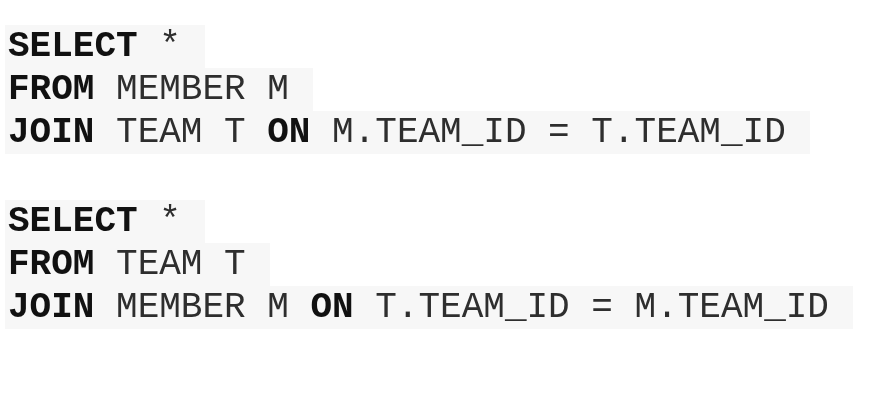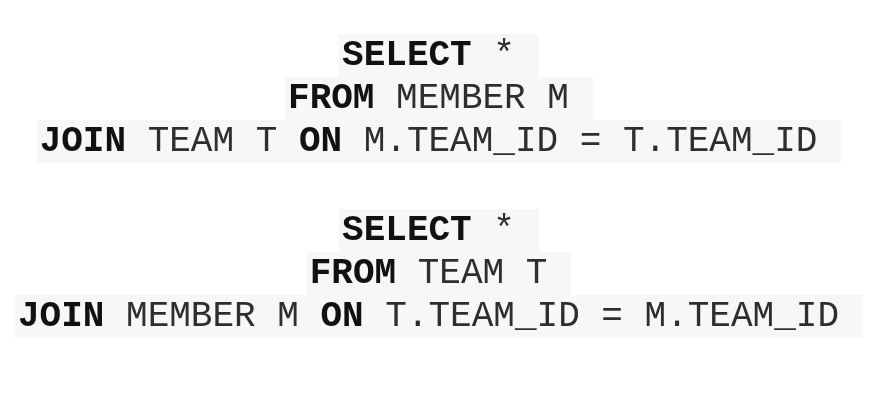--- a/index.html
+++ b/index.html
@@ -14,22 +14,21 @@
     padding: 0;
   }
   body {
     width: 873px;
     height: 409px;
     background: var(--page-bg);
     overflow: hidden;
     font-family: "Liberation Mono", "DejaVu Sans Mono", monospace;
   }
   .page {
-    padding: 34px 0 0 5px;
-    text-align: center;
+    padding: 25px 0 0 5px;
   }
   .code-block {
     margin: 0;
     font-family: "Liberation Mono", "DejaVu Sans Mono", monospace;
     font-size: 36px;
     line-height: 43px;
   }
   .code-block + .code-block {
     margin-top: 46px;
   }

